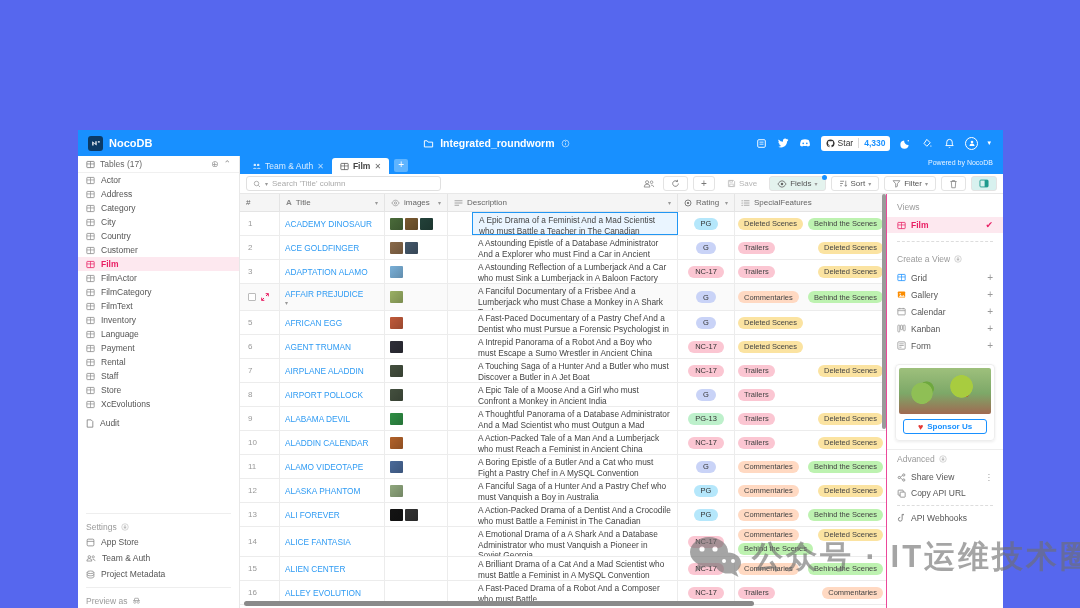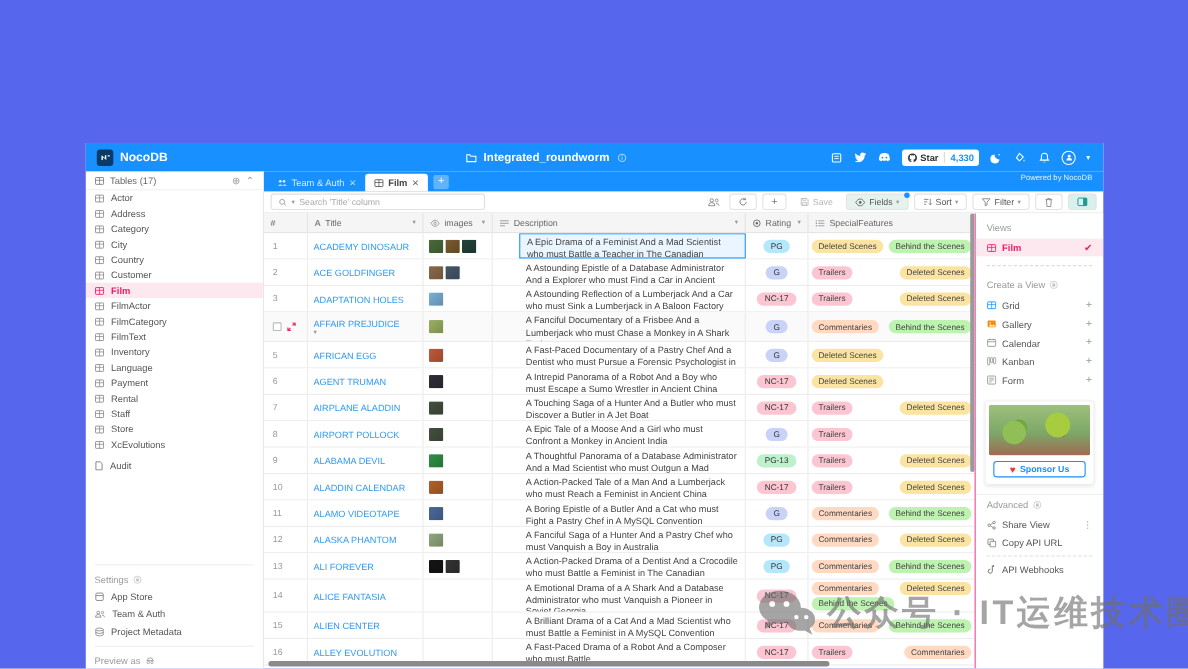--- a/index.html
+++ b/index.html
@@ -13,21 +13,21 @@
   
   .titlebar{height:26px;background:#1890FF;display:flex;align-items:center;color:#fff;flex:none;}
   .tb-left{display:flex;align-items:center;gap:6px;width:162px;padding-left:10px;flex:none;}
   .logo{width:15px;height:15px;border-radius:3px;background:#0b3a66;display:flex;align-items:center;justify-content:center;}
   .logo svg{display:block;}
   .appname{font-size:11px;font-weight:bold;}
   .tb-center{flex:1;display:flex;align-items:center;justify-content:center;gap:5px;font-size:10.5px;font-weight:bold;}
   .tb-right{display:flex;align-items:center;gap:9px;padding-right:12px;flex:none;}
   .hicon{width:13px;height:13px;display:flex;align-items:center;justify-content:center;color:#fff;}
   .star-pill{display:flex;align-items:center;background:#fff;border-radius:3px;overflow:hidden;height:15px;}
-  .star-pill .lft{display:flex;align-items:center;gap:3px;padding:0 5px;color:#333;font-size:8.5px;font-weight:bold;border-right:1px solid #d9d9d9;}
+  .star-pill .lft{display:flex;align-items:center;gap:3px;padding:0 5px;color:#333;font-size:8.5px;font-weight:normal;border-right:1px solid #d9d9d9;}
   .star-pill .cnt{padding:0 5px;color:#1890FF;font-size:8.5px;font-weight:bold;}
   .avatar{width:13px;height:13px;border-radius:50%;border:1.3px solid #fff;display:flex;align-items:center;justify-content:center;}
   .caret{font-size:7px;}
   
   .body-row{flex:1;display:flex;min-height:0;}
   
   .lsb{width:162px;flex:none;border-right:1px solid #e8e8e8;display:flex;flex-direction:column;
     font-size:8.5px;color:#555;overflow:hidden;background:#fff;}
   .lsb-head{height:17px;display:flex;align-items:center;padding:0 8px;color:#666;border-bottom:1px solid #f0f0f0;}
   .lsb-head .lbl{margin-left:5px;font-size:8.5px;}
@@ -671,21 +671,21 @@
                     <span class="chip" style="background: rgb(251, 198, 210);">Trailers</span>
                     <span class="chip" style="background: rgb(251, 227, 161);">Deleted Scenes</span>
                   </div>
                 </div>
                 <div class="trow" style="height: 24px;">
                   <div class="c num">
                     <span>3</span>
                   </div>
                   <div class="c title">
                     <div style="display: flex; flex-direction: column; overflow: hidden;">
-                      <span class="tt">ADAPTATION HOLES</span>
+                      <span class="tt">ADAPTATION ALAMO</span>
                     </div>
                   </div>
                   <div class="c imgs">
                     <span class="thumb" style="background: linear-gradient(135deg, rgb(122, 176, 216) 0%, rgba(0, 0, 0, 0.2) 100%), rgb(122, 176, 216);"></span>
                   </div>
                   <div class="c desc">
                     <span>A Astounding Reflection of a Lumberjack And a Car who must Sink a Lumberjack in A Baloon Factory</span>
                   </div>
                   <div class="c rating">
                     <span class="badge" style="background: rgb(251, 198, 210);">NC-17</span>

